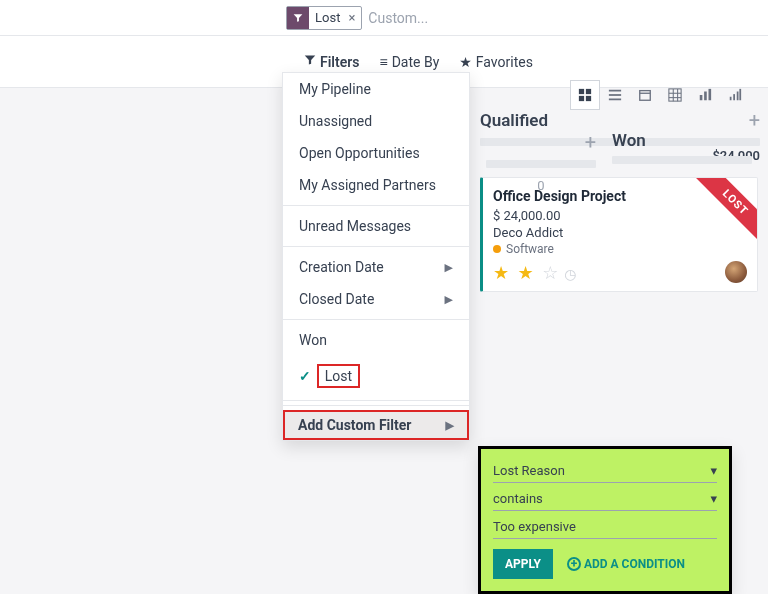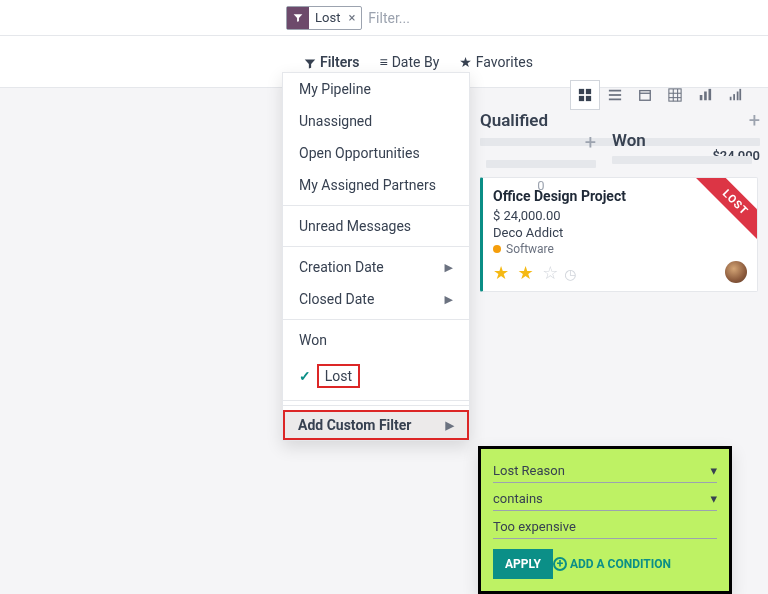--- a/index.html
+++ b/index.html
@@ -8,21 +8,21 @@
 
 .searchbar { background: #fff; height: 36px; display: flex; align-items: center; padding-left: 286px; border-bottom: 1px solid #e5e7eb; }
 .chip { display: inline-flex; align-items: center; background: #fff; border: 1px solid #9ca3af; border-radius: 2px; height: 24px; font-size: 13px; }
 .chip .funnel { background: #6d4a6b; color: #fff; width: 22px; height: 100%; display: flex; align-items: center; justify-content: center; }
 .chip .chip-label { padding: 0 6px; color: #374151; }
 .chip .chip-x { padding: 0 6px 0 2px; color: #6b7280; cursor: pointer; }
 .search-ph { margin-left: 6px; color: #9ca3af; font-size: 14px; }
 
 
 .tabrow { background: #fff; height: 52px; display: flex; align-items: center; padding-left: 294px; border-bottom: 1px solid #e5e7eb; position: relative; }
-.tab { display: inline-flex; align-items: flex-end; gap: 4px; font-size: 14px; color: #374151; padding: 6px 10px; cursor: pointer; }
+.tab { display: inline-flex; align-items: flex-start; gap: 4px; font-size: 14px; color: #374151; padding: 6px 10px; cursor: pointer; }
 .tab.active { font-weight: 600; }
 .viewbtns { position: absolute; right: 18px; top: 80px; display: flex; gap: 0; }
 .vbtn { width: 30px; height: 30px; display: flex; align-items: center; justify-content: center; color: #6b7280; font-size: 14px; cursor: pointer; }
 .vbtn.active { border: 1px solid #d1d5db; background: #fff; }
 
 
 .kanban { display: flex; padding: 20px 8px 0 12px; gap: 20px; justify-content: flex-end; }
 .col { flex: 0 0 280px; }
 .stage-head { display: flex; align-items: center; justify-content: space-between; }
 .stage-title { font-size: 17px; font-weight: 600; color: #374151; }
@@ -50,21 +50,21 @@
 .menu .check { color: #0b8f87; margin-right: 6px; font-weight: 700; }
 .menu .caret { color: #6b7280; font-size: 11px; }
 .menu .mi.hl { background: #eceaea; font-weight: bold; }
 .red-box { border: 2px solid #dc2626; padding: 5px 13px !important; }
 .red-box2 { border: 2px solid #dc2626; padding: 2px 6px; display: inline-block; }
 
 
 .cfp { position: absolute; left: 478px; top: 446px; width: 254px; background: #bef264; border: 3px solid #000000; box-shadow: 0 6px 16px rgba(0,0,0,.12); padding: 10px 12px 12px 12px; font-size: 13px; z-index: 11; }
 .cfp .sel { border-bottom: 1px solid #9ca3af; padding: 4px 0; display: flex; justify-content: space-between; color: #374151; margin-bottom: 4px; cursor: pointer;}
 .cfp .txt { border-bottom: 1px solid #9ca3af; padding: 4px 0; color: #374151; margin-bottom: 10px; }
-.cfp .btns { display: flex; align-items: center; gap: 0; margin-top: 6px;}
+.cfp .btns { display: flex; align-items: center; gap: 14px; margin-top: 6px;}
 .apply { background: #0b8f87; color: #fff; border: none; padding: 8px 12px; font-size: 12px; font-weight: 700; cursor: pointer; }
 .addc { color: #0b8f87; font-weight: 700; font-size: 12px; display: inline-flex; align-items: center; gap: 3px; cursor: pointer; }
 .addc .pc { border: 2px solid #0b8f87; border-radius: 50%; width: 14px; height: 14px; display: inline-flex; align-items: center; justify-content: center; font-size: 12px; line-height: 1; }
 
 .col2wrap { position: absolute; left: 486px; top: 130px; width: 110px; }
 .col2wrap .stage-head { justify-content: space-between; }
 .col2wrap .plus { margin-right: 0; }
 .zero { text-align:center; color:#9ca3af; font-size:13px; margin-top:10px;}
 .wonwrap { position: absolute; left: 612px; top: 130px; width: 140px; }
 
@@ -76,21 +76,21 @@
 <div class="searchbar">
   <span class="chip">
     <span class="funnel">
       <svg width="10" height="10" viewBox="0 0 16 16" fill="#fff">
           <path d="M1 2h14l-5.5 6v5l-3 1V8z"></path>
         </svg>
     </span>
     <span class="chip-label">Lost</span>
     <span class="chip-x">×</span>
   </span>
-  <span class="search-ph">Filter...</span>
+  <span class="search-ph">Custom...</span>
 </div>
 
 <div class="tabrow">
   <span class="tab active">
     <svg width="12" height="12" viewBox="0 0 16 16" fill="#374151">
         <path d="M1 2h14l-5.5 6v5l-3 1V8z"></path>
       </svg>
     <span>Filters</span>
   </span>
   <span class="tab">

